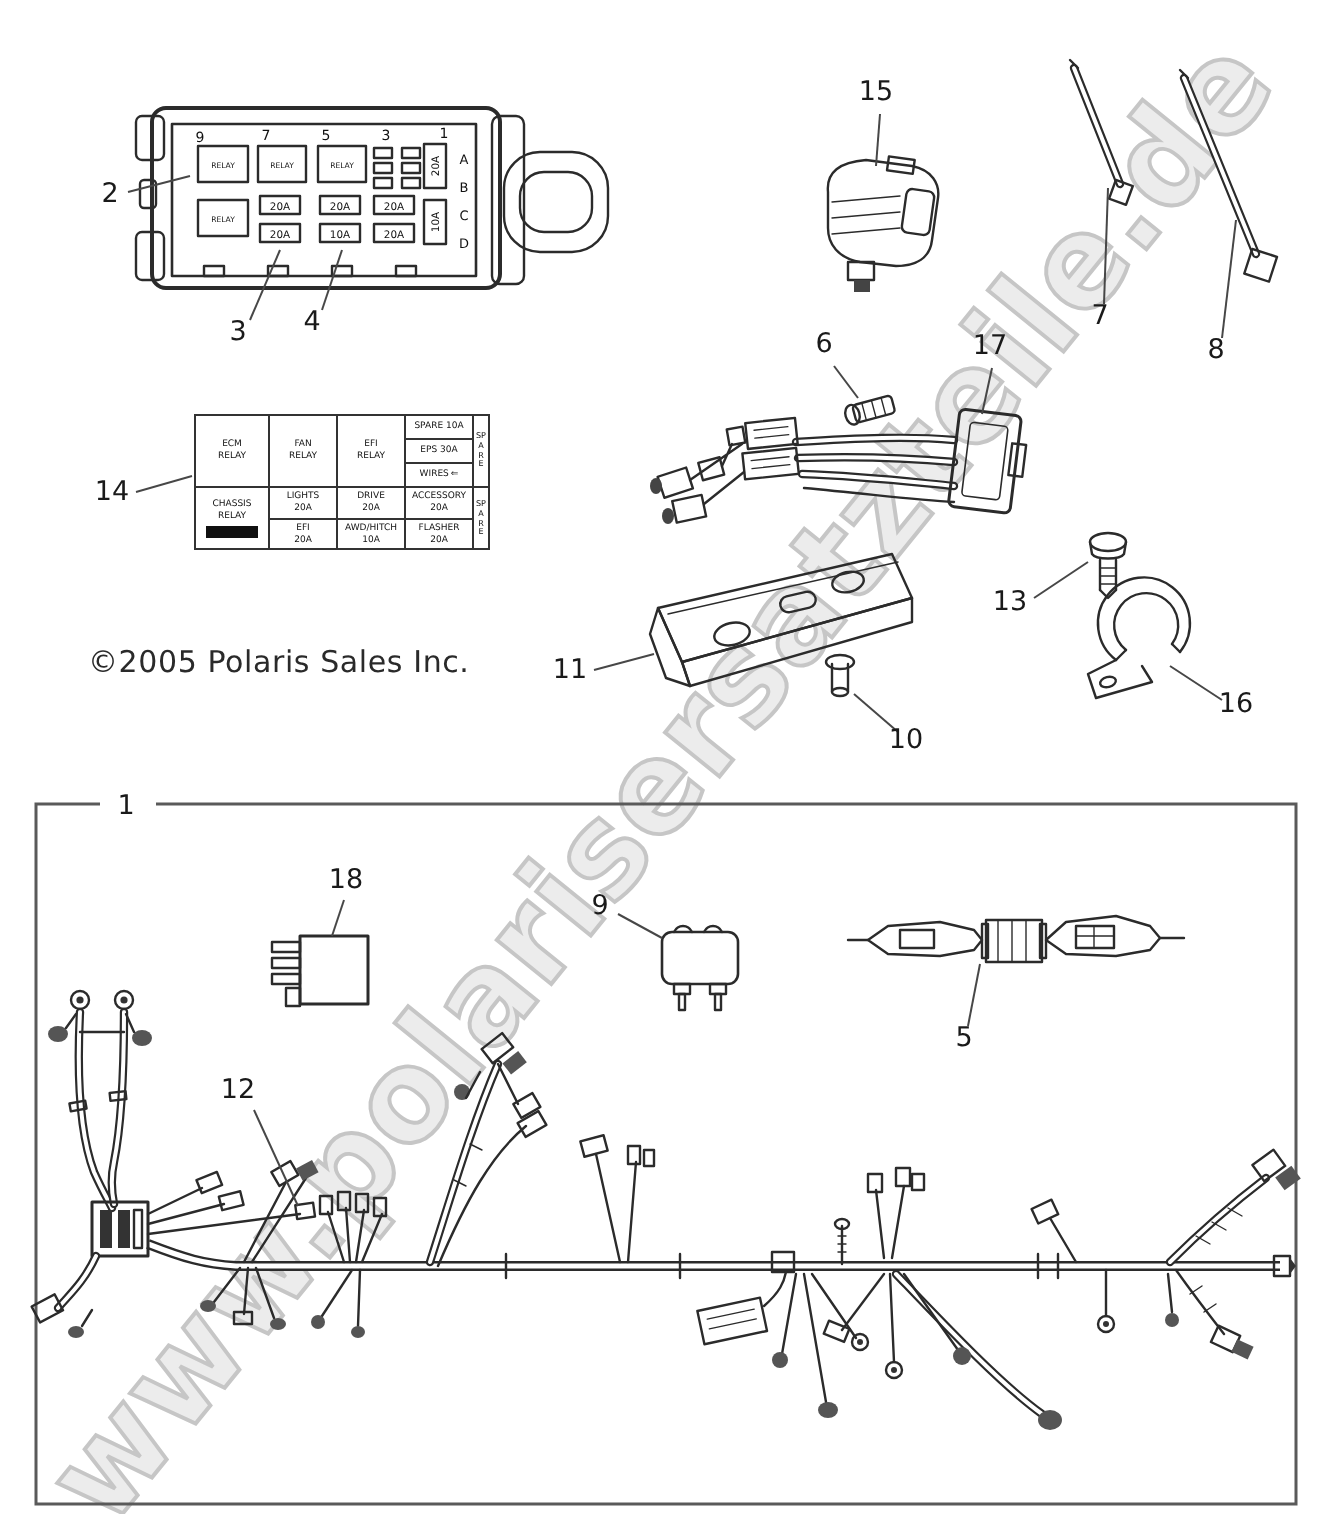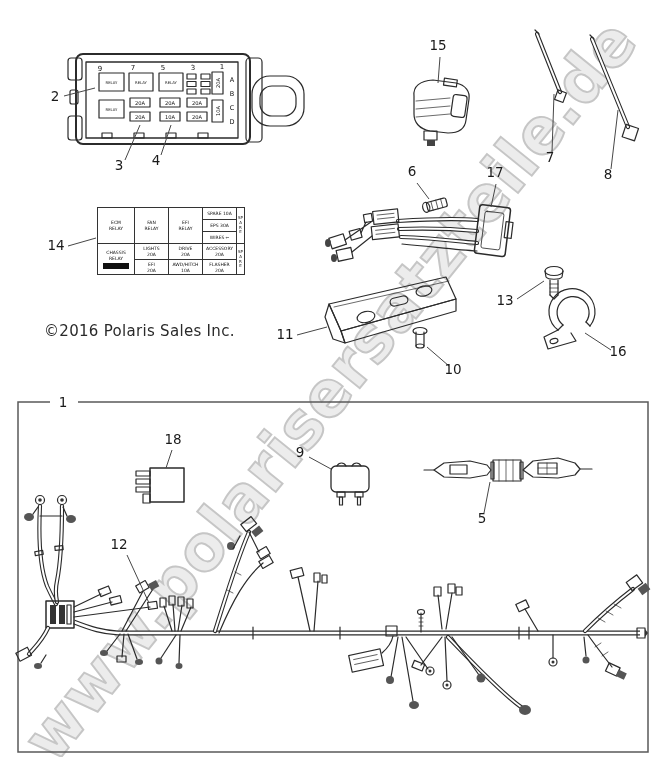--- a/index.html
+++ b/index.html
@@ -487,15 +487,15 @@
     <div>AWD/HITCH</div>
         <div>10A</div>
   </div>
   <div class="ftc nobb">
     <div>FLASHER</div>
         <div>20A</div>
   </div>
 </div>
 
 
-<div class="copyright">©2016 Polaris Sales Inc.</div>
+<div class="copyright">©2005 Polaris Sales Inc.</div>
 
 </div>
 
 </body></html>

